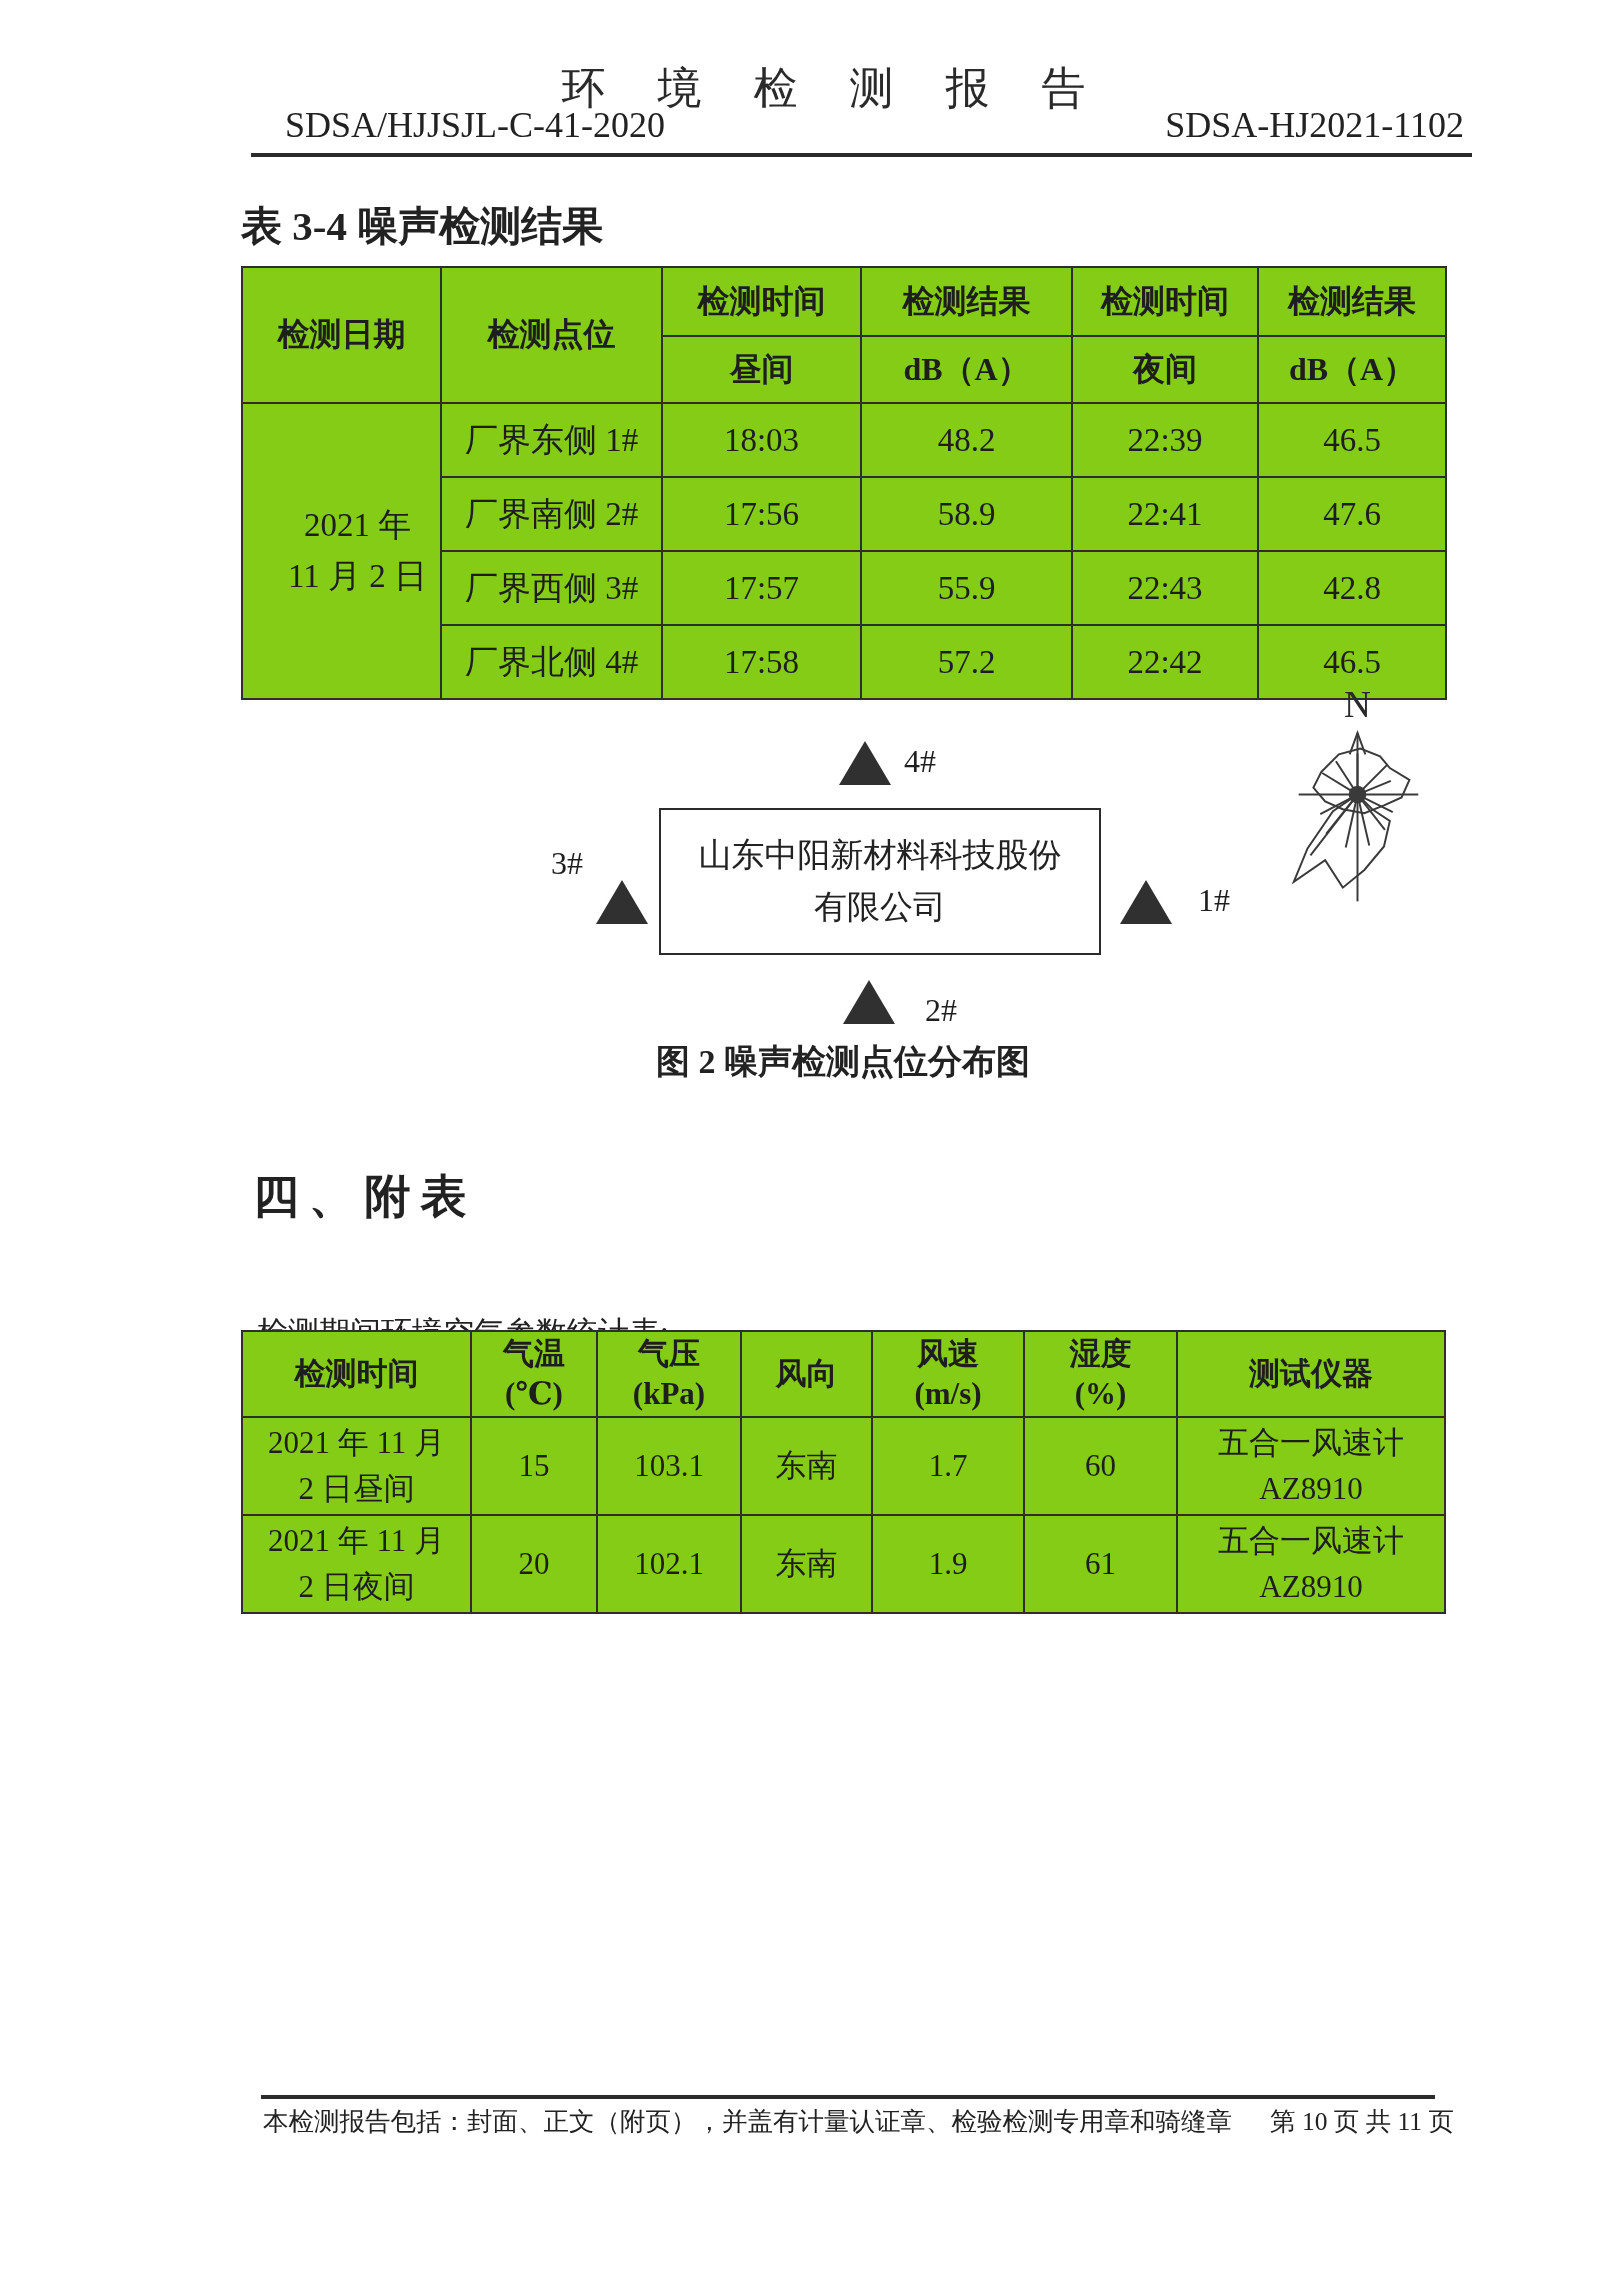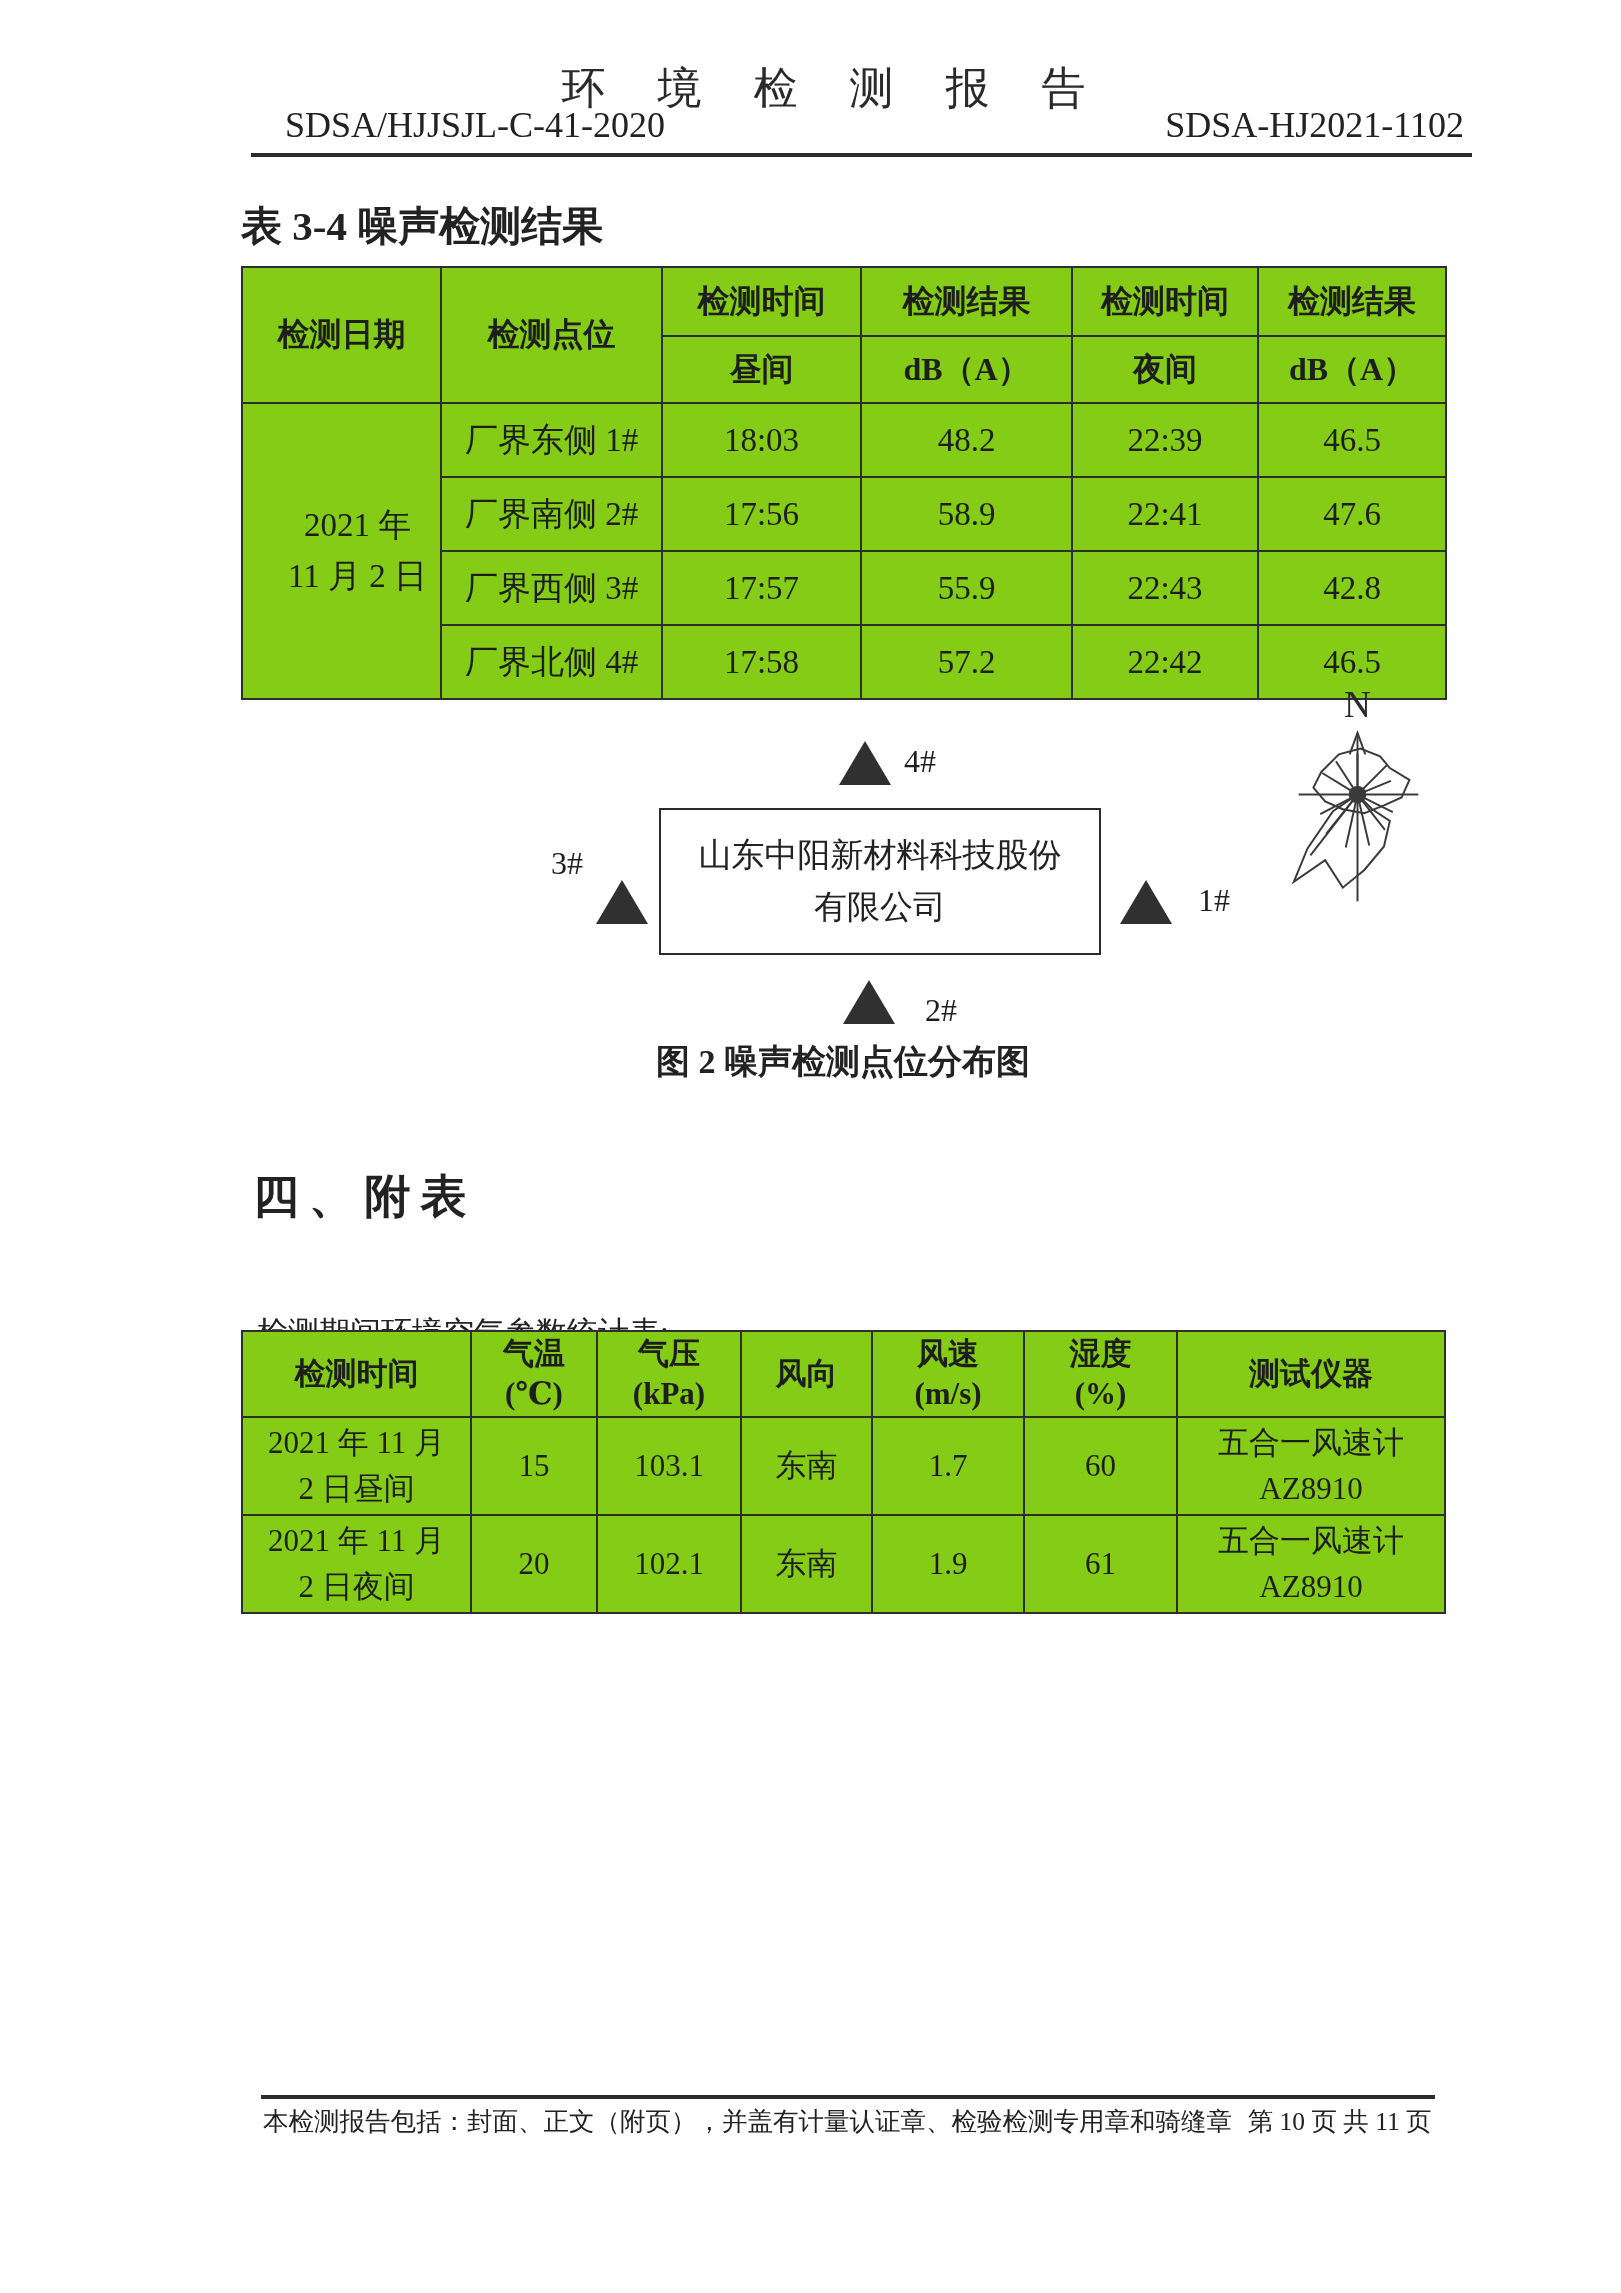--- a/index.html
+++ b/index.html
@@ -70,21 +70,21 @@
   .t2 th { font-size:31px; font-weight:bold; line-height:1.3; }
   .t2 td { font-size:31px; line-height:1.5; }
   .t2 tr.h { height:86px; }
   .t2 tr.b { height:98px; }
   
   .footer-rule {
     position:absolute; left:261px; right:186px; top:2095px; height:3.9px; background:#2b2b2b;
   }
   .footer {
     position:absolute; left:263px; right:167px; top:2104px;
-    display:flex; font-size:25.5px; color:#222; white-space:nowrap;
+    display:flex; font-size:25.5px; color:#222; white-space:nowrap;justify-content:space-between;
   }
   .footer .fp { margin-left:15.7px; }
 </style>
 </head>
 <body>
 
 <div class="page">
 
   <div class="doc-title">环境检测报告</div>
   <div class="codes">

